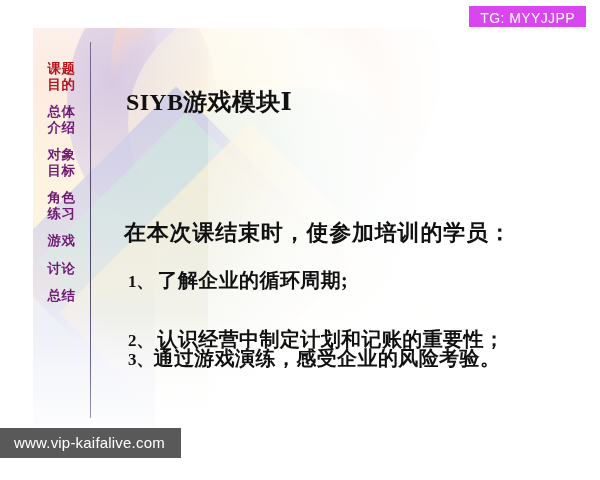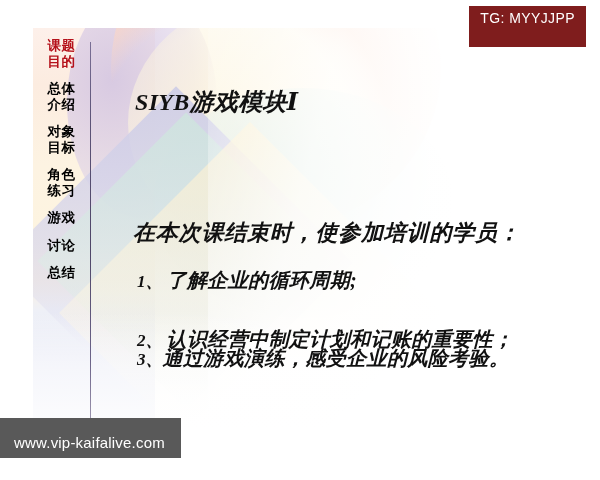--- a/index.html
+++ b/index.html
@@ -131,46 +131,46 @@
   #sidebar {
     position: absolute;
     left: 0; top: 0;
     width: 57px;
     height: 404px;
     padding-top: 10px;
   }
   .nav-item {
     width: 57px;
     text-align: center;
-    color: #000000;
+    color: #701a75;
     font-family: "Liberation Serif", "DejaVu Serif", serif;
     font-weight: bold;
     font-size: 13.5px;
     line-height: 15.5px;
     letter-spacing: 0.5px;
     margin-bottom: 12px;
     cursor: pointer;
   }
-  .nav-item.active { color: #b5121b; }
+  .nav-item.active { color: #b5121b; margin-top: 23px; }
   .nav-item .ln { display: block; }
 
   
   #divider {
     position: absolute;
     left: 57px; top: 14px;
     width: 1px; height: 376px;
     background: linear-gradient(180deg,
       #7a6f96 0%, #5d5478 20%, #4e4668 55%, #6c6489 85%, #9a93ad 100%);
   }
 
   
   #body-area {
     position: absolute;
-    left: 80px; top: 0;
-    width: 482px; height: 404px; font-style: italic;
+    left: 71px; top: 0;
+    width: 482px; height: 404px;
   }
 
   .t-line {
     font-family: "Liberation Serif", "DejaVu Serif", serif;
     color: #111111;
     white-space: nowrap;
   }
 
   #title1 {
     position: absolute;
@@ -216,38 +216,38 @@
   #goal2 { left: 24px; top: 278px; margin-top: 20px; }
   #goal3 { left: 24px; top: 317px; }
 
   #goal1 .txt { margin-left: 4px; }
   #goal2 .txt { margin-left: 4px; }
 
   
   #tg-badge {
     position: absolute;
     right: 14px; top: 6px;
-    background: #7f1d1d;
+    background: #d946ef;
     color: #ffffff;
     font-family: "Liberation Sans", "DejaVu Sans", sans-serif;
     font-size: 14px;
     letter-spacing: 0.4px;
-    padding: 4px 11px 21px 11px;
+    padding: 4px 11px 1px 11px;
     white-space: nowrap;
     margin-left: 18px;
   }
   #site-badge {
     position: absolute;
     left: 0; bottom: 22px;
     background: #595959;
     color: #ffffff;
     font-family: "Liberation Sans", "DejaVu Sans", sans-serif;
     font-size: 15px;
     letter-spacing: 0.2px;
-    padding: 16px 16px 7px 14px;
+    padding: 6px 16px 7px 14px;
     white-space: nowrap;
   }
 </style>
 </head>
 <body>
 
 <div id="stage">
 
   <div id="slide">
 

